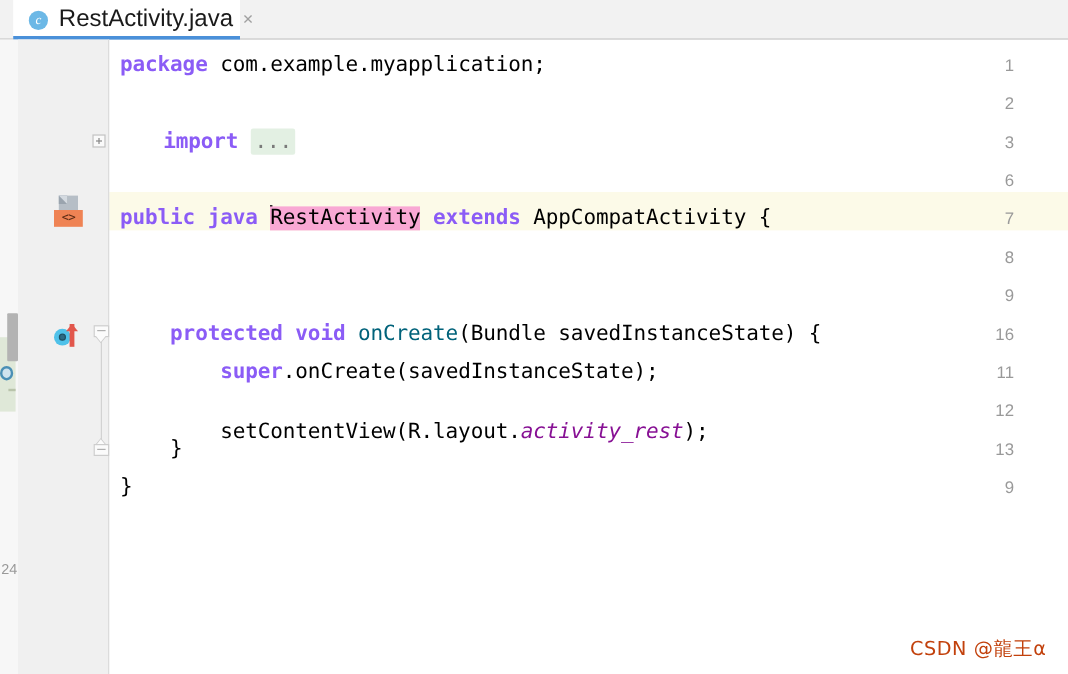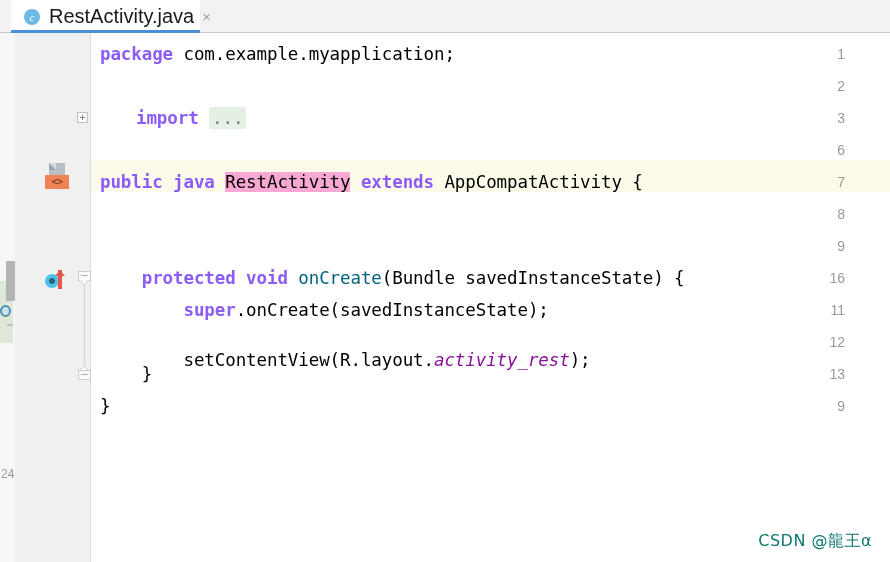--- a/index.html
+++ b/index.html
@@ -394,21 +394,21 @@
     vertical-align: -4px;
     margin-right: -2px;
   }
 
   
   #watermark {
     position: absolute;
     right: 18px; bottom: 10px;
     font-family: "DejaVu Sans", sans-serif;
     font-size: 16px;
-    color: #0f766e;
+    color: #c2410c;
     letter-spacing: 0.5px;
     white-space: nowrap;
     user-select: none;
   }
 </style>
 </head>
 <body>
 
 <div id="ide">
 

